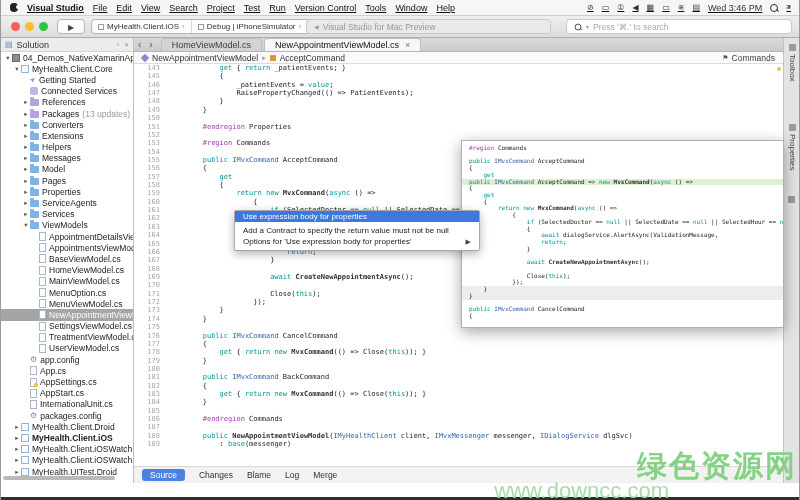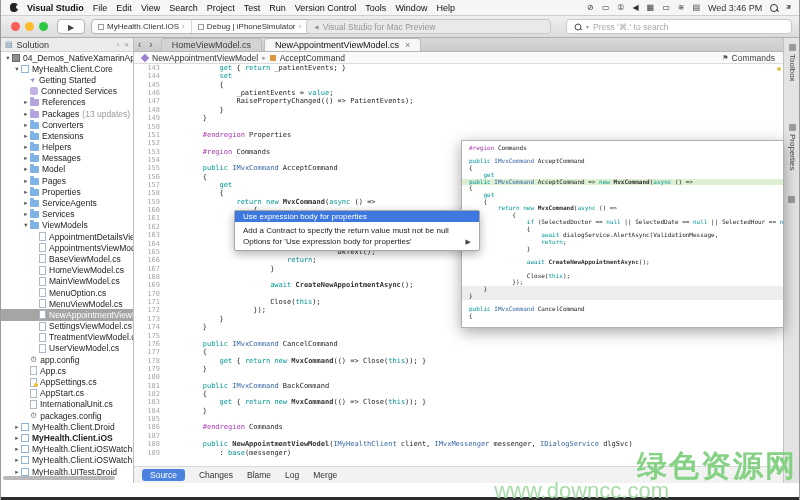--- a/index.html
+++ b/index.html
@@ -1,18 +1,18 @@
 <!DOCTYPE html>
 <html><head>
 <meta charset="utf-8">
 <style>
   html,body{margin:0;padding:0;background:#555;}
   #screen{position:relative;width:800px;height:500px;background:#fff;font-family:"Liberation Sans",sans-serif;overflow:hidden;border-left:1px solid #9a9a9a;border-right:1px solid #9a9a9a;box-sizing:border-box;}
   
-  #menubar{position:absolute;left:0;top:0;width:800px;height:16px;background:#f6f6f6;border-bottom:1px solid #cfcfcf;display:flex;align-items:center;font-size:9px;color:#111;box-sizing:border-box;}
+  #menubar{position:absolute;left:0;top:0;width:800px;height:16px;background:#f6f6f6;border-bottom:1px solid #cfcfcf;display:flex;align-items:center;font-size:9px;color:#111;box-sizing:border-box;text-decoration:underline;}
   #mb-left{display:flex;align-items:center;gap:9px;padding-left:9px;}
   .mb-item{white-space:nowrap;}
   .mb-bold{font-weight:bold;}
   .apple{width:8px;height:9px;background:#222;border-radius:45% 45% 48% 48%;position:relative;}
   .apple::after{content:'';position:absolute;right:-2px;top:2px;width:4px;height:4px;background:#f6f6f6;border-radius:50%;}
   #mb-right{margin-left:auto;display:flex;align-items:center;gap:8px;padding-right:10px;color:#333;}
   .mb-ico{font-size:8px;line-height:10px;}
   #mb-clock{font-size:9px;white-space:nowrap;}
   .mag{width:6px;height:6px;border:1.2px solid #333;border-radius:50%;position:relative;display:inline-block;}
   .mag::after{content:'';position:absolute;left:5px;top:5px;width:3px;height:1.2px;background:#333;transform:rotate(45deg);}
@@ -409,21 +409,20 @@
     <span class="bc-ic2"></span>
     <span>AcceptCommand</span>
     <span id="bc-right">
       <span class="flag">⚑</span>
       <span>Commands</span>
     </span>
   </div>
 
   <div id="editor">
       <div class="cl"><span class="ln">143</span><span class="code"><span>            </span><span class="tk-k">get</span><span> { </span><span class="tk-k">return</span><span> _patientEvents; }</span></span></div>
-      <div class="cl"><span class="ln">144</span><span class="code"><span>            </span><span class="tk-k">set</span></span></div>
       <div class="cl"><span class="ln">145</span><span class="code"><span>            {</span></span></div>
       <div class="cl"><span class="ln">146</span><span class="code"><span>                _patientEvents = </span><span class="tk-k">value</span><span>;</span></span></div>
       <div class="cl"><span class="ln">147</span><span class="code"><span>                RaisePropertyChanged(() =&gt; PatientEvents);</span></span></div>
       <div class="cl"><span class="ln">148</span><span class="code"><span>            }</span></span></div>
       <div class="cl"><span class="ln">149</span><span class="code"><span>        }</span></span></div>
       <div class="cl"><span class="ln">150</span><span class="code"></span></div>
       <div class="cl"><span class="ln">151</span><span class="code"><span>        </span><span class="tk-p">#endregion</span><span> Properties</span></span></div>
       <div class="cl"><span class="ln">152</span><span class="code"></span></div>
       <div class="cl"><span class="ln">153</span><span class="code"><span>        </span><span class="tk-p">#region</span><span> Commands</span></span></div>
       <div class="cl"><span class="ln">154</span><span class="code"></span></div>

